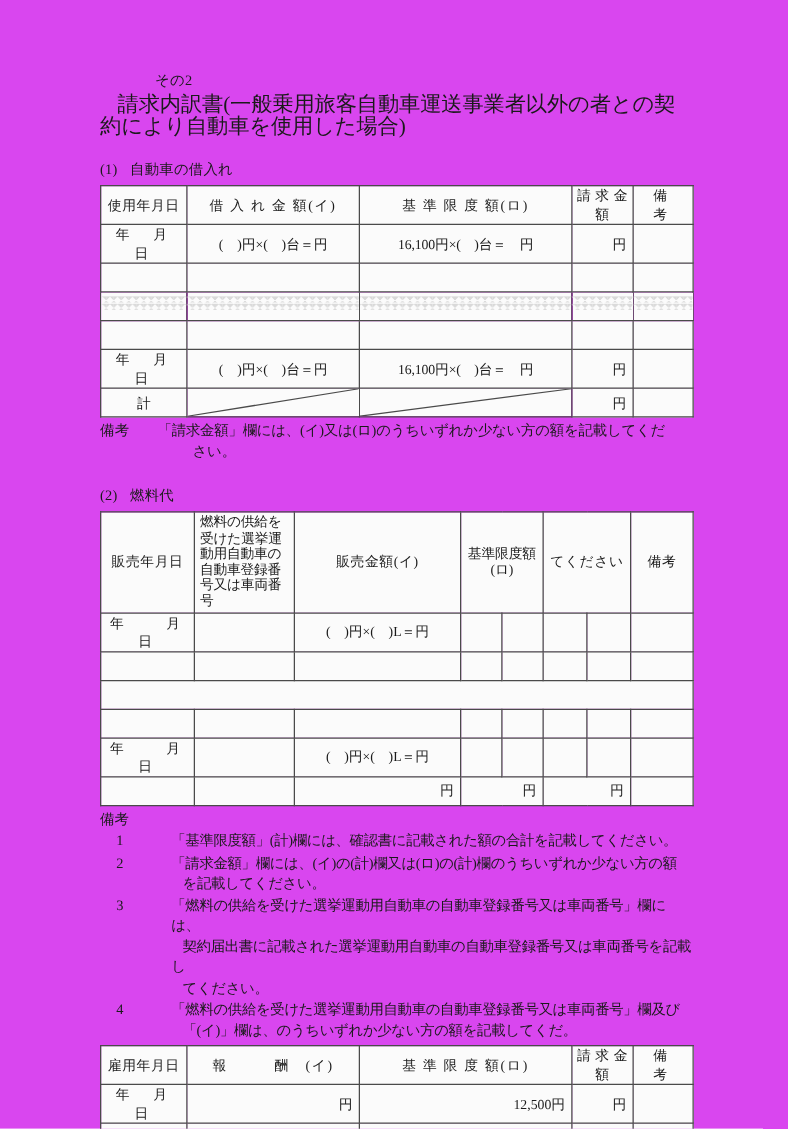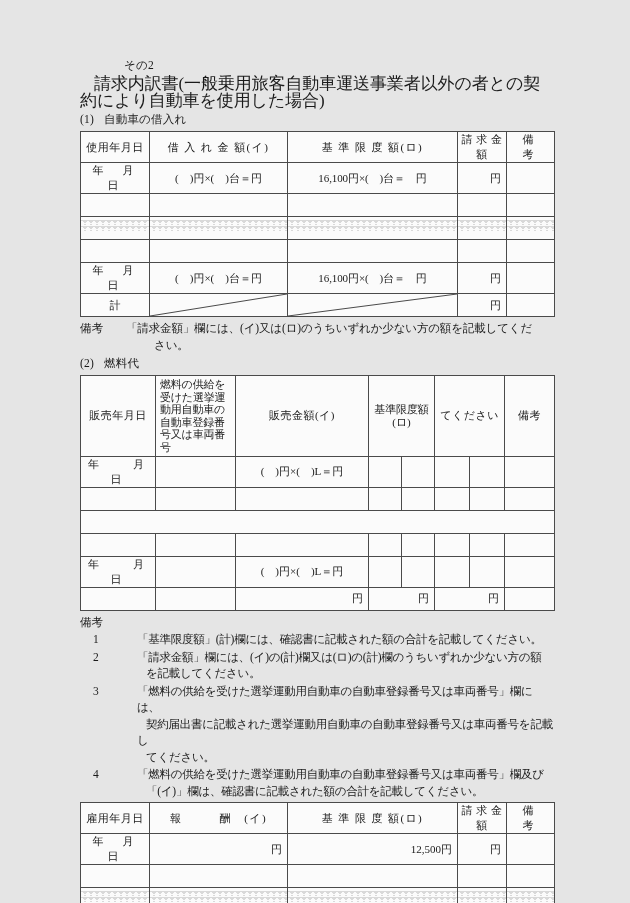--- a/index.html
+++ b/index.html
@@ -13,21 +13,21 @@
     font-family: "Liberation Serif", "DejaVu Serif", serif;
     color: #1a1a1a;
     position: relative;
     overflow: hidden;
   }
   .page {
     position: absolute;
     left: 0; top: 0;
     width: 630px;
     height: 903px;
-    background: #e5e5e5;
+    background: #d946ef;
   }
   .content {
     position: absolute;
     left: 80px;
     top: 57px;
     width: 474px;
   }
 
   
   .doc-label {
@@ -39,21 +39,21 @@
   .doc-title {
     font-size: 17px;
     line-height: 17px;
     text-indent: 14px;
     letter-spacing: -.1px;
     margin-top: 1px;
   }
   .section-head {
     font-size: 11.5px;
     line-height: 17px;
-    margin-top: 2px;
+    margin-top: 19px;
     letter-spacing: .2px;
   }
   .section-head .num { margin-right: 10px; }
 
   .note-line {
     font-size: 11.5px;
     line-height: 16.5px;
     letter-spacing: -.1px;
   }
   .note-block { margin-top: 3px; }
@@ -407,21 +407,21 @@
           <span>「燃料の供給を受けた選挙運動用自動車の自動車登録番号又は車両番号」欄には、</span>
           <span class="cont">契約届出書に記載された選挙運動用自動車の自動車登録番号又は車両番号を記載し</span>
           <span class="cont">てください。</span>
         </span>
       </div>
 
       <div class="numbered">
         <span class="n">4</span>
         <span class="t">
           <span>「燃料の供給を受けた選挙運動用自動車の自動車登録番号又は車両番号」欄及び</span>
-          <span class="cont">「(イ)」欄は、確認書に記載された額の合計を記載してください。</span>
+          <span class="cont">「(イ)」欄は、のうちいずれか少ない方の額を記載してくだ。</span>
         </span>
       </div>
     </div>
 
 
     <table class="form">
       <colgroup>
         <col style="width:69px">
           <col style="width:138px">
           <col style="width:170px">

